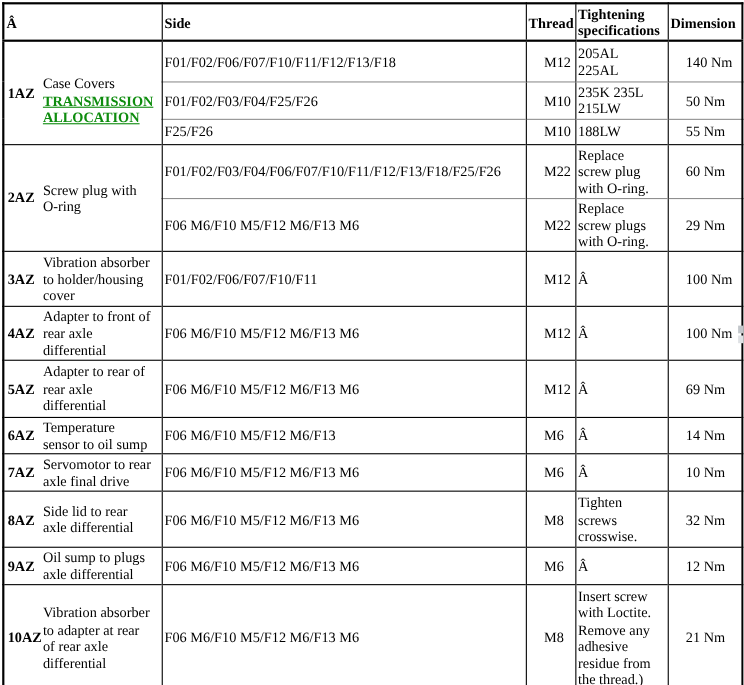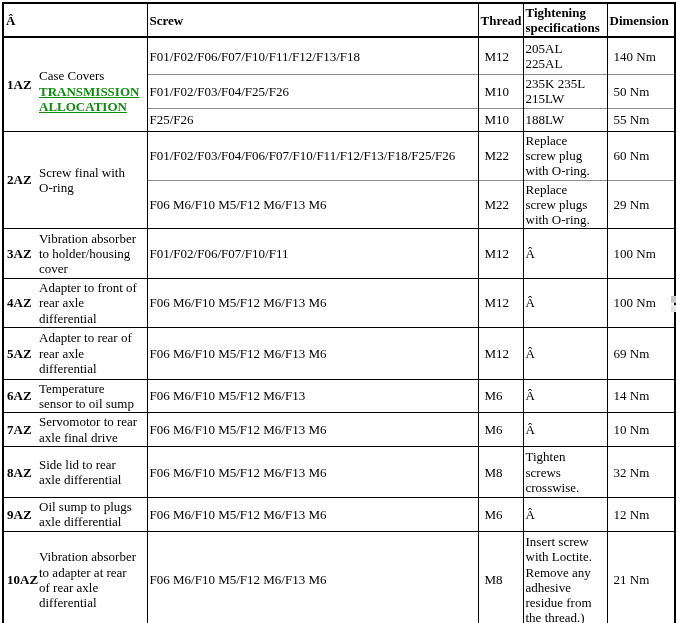--- a/index.html
+++ b/index.html
@@ -31,42 +31,42 @@
 
   .azrow { display: flex; align-items: center; }
   .az { flex: 0 0 32px; padding-left: 1px; font-weight: bold; }
   .descblock { flex: 1; min-width: 0; white-space: pre-line; }
   .desc-line { display: block; margin-top: 13px; }
   .green-link {
     color: #0e8c0e; font-weight: bold; text-decoration: underline; cursor: pointer; text-align: center;
   }
   td.pre { white-space: pre-line; }
   td.c1 { padding-left: 2px; font-family: Liberation Serif, serif; }
-  td.c4, td.c2 { padding-left: 6px; }
+  td.c4, td.c2 { padding-left: 16px; }
 
   .artifact { position: absolute; }
   .artifact.a1 { left: 671px; top: 296px; width: 5px; height: 7px; background: #c3c7cb; }
   .artifact.a2 { left: 671px; top: 305px; width: 5px; height: 7px; background: #dfe2e5; }
 </style>
 </head>
 <body>
 
 <div class="table-wrap">
 <table class="spec">
   <colgroup>
     <col class="c-id">
         <col class="c-type">
         <col class="c-thr">
         <col class="c-tight">
         <col class="c-dim">
   </colgroup>
   <thead>
     <tr style="height:29px">
       <th>Â</th>
-      <th>Screw</th>
+      <th>Side</th>
       <th>Thread</th>
       <th>Tightening specifications</th>
       <th>Dimension</th>
     </tr>
   </thead>
   <tbody>
 
     <tr style="height:37px">
       <td class="c0" rowspan="3">
         <div class="azrow">
@@ -91,21 +91,21 @@
       <td class="c1">F25/F26</td>
       <td class="c2">M10</td>
       <td class="c3 pre">188LW</td>
       <td class="c4">55 Nm</td>
     </tr>
 
     <tr style="height:45px">
       <td class="c0" rowspan="2">
         <div class="azrow">
           <span class="az">2AZ</span>
-          <span class="descblock">Screw final with
+          <span class="descblock">Screw plug with
 O-ring</span>
         </div>
       </td>
       <td class="c1">F01/F02/F03/F04/F06/F07/F10/F11/F12/F13/F18/F25/F26</td>
       <td class="c2">M22</td>
       <td class="c3 pre">Replace
 screw plug
 with O-ring.</td>
       <td class="c4">60 Nm</td>
     </tr>

